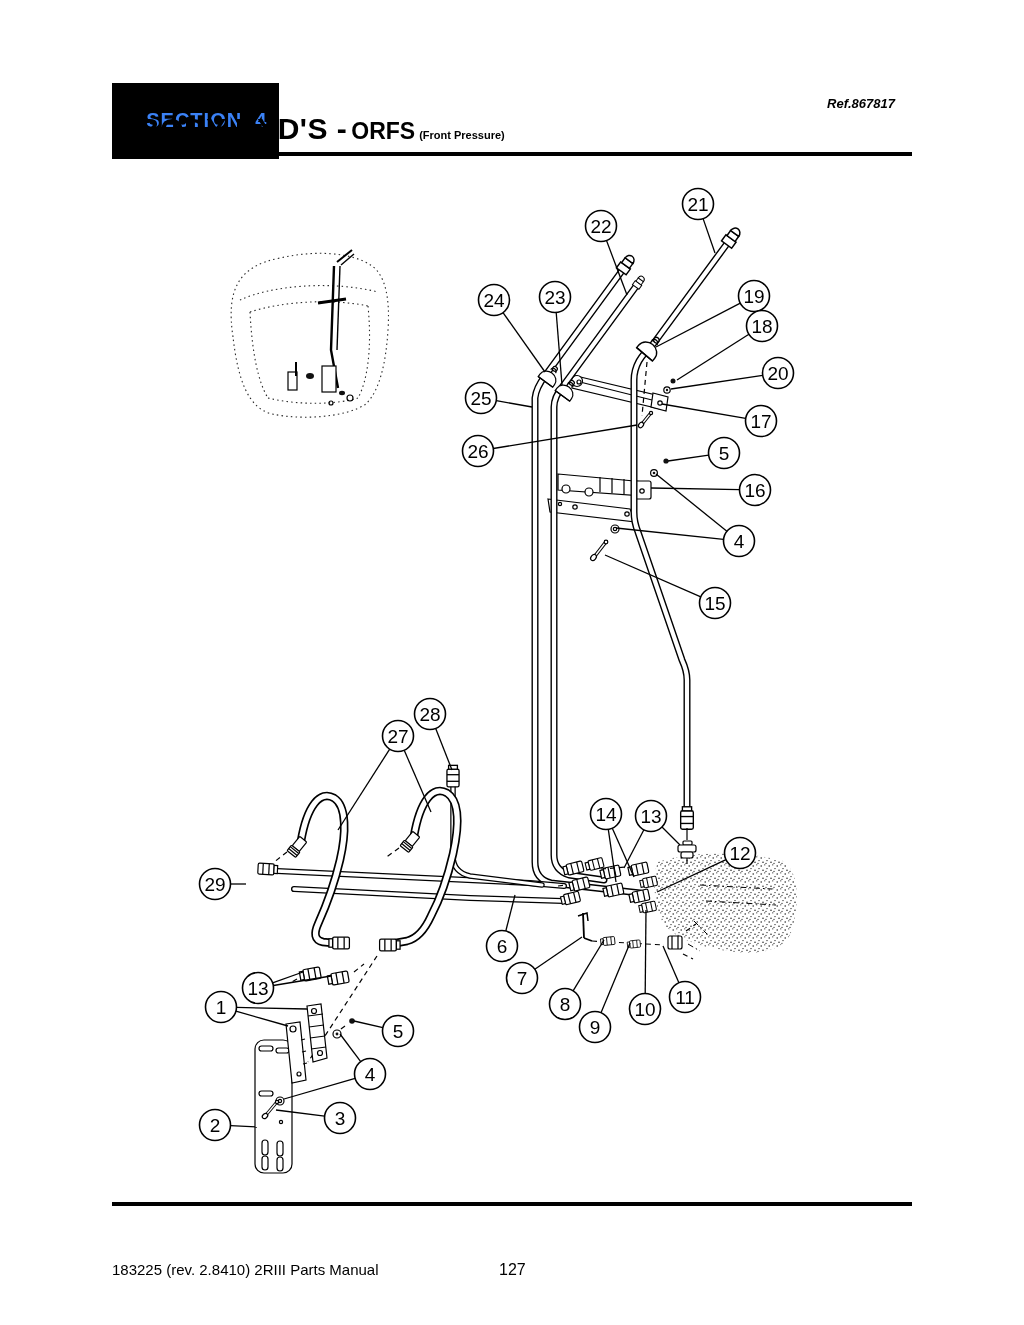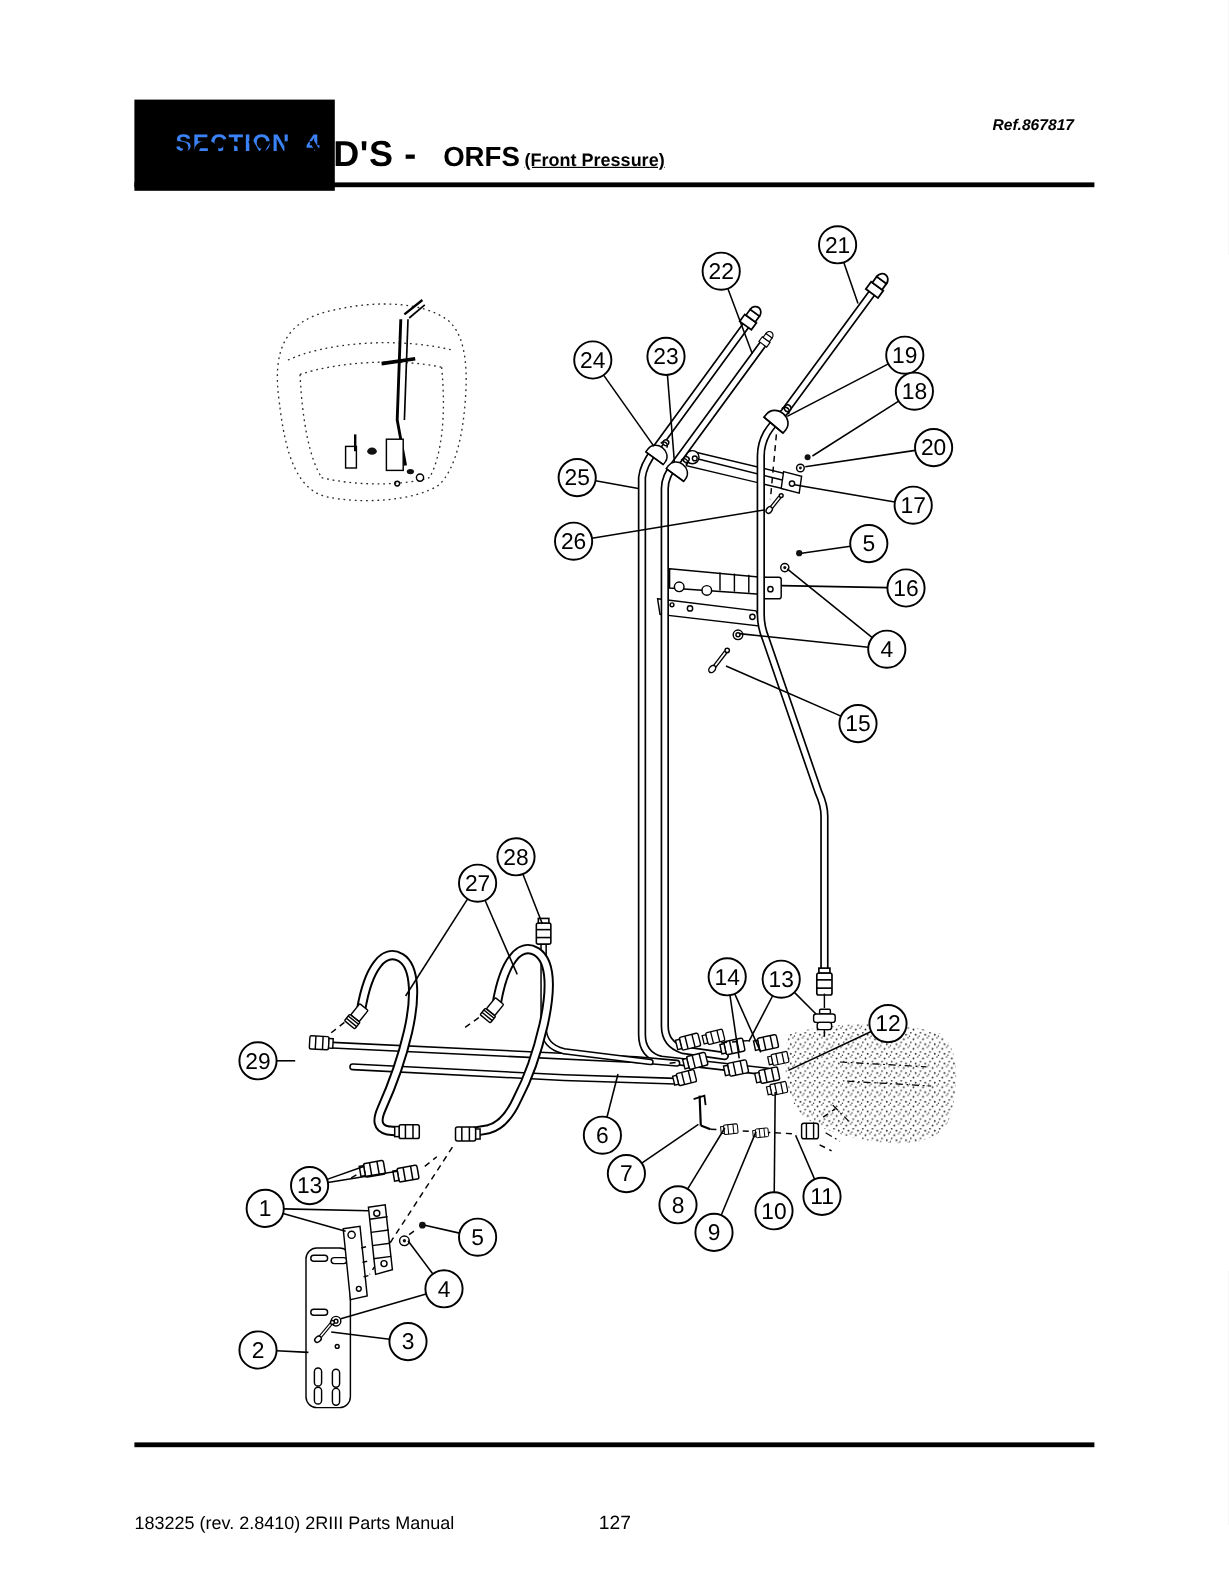--- a/index.html
+++ b/index.html
@@ -2,22 +2,22 @@
 <html><head>
 <meta charset="utf-8">
 <style>
   html,body{margin:0;padding:0;background:#e8e8e8;}
   .page{position:relative;width:1024px;height:1325px;background:#ffffff;margin:0 auto;
         font-family:"Liberation Sans",sans-serif;color:#000;overflow:hidden;}
   .badge{position:absolute;left:112px;top:83px;background:#000;color:#3b82f6;
          font-size:20px;font-weight:bold;padding:3px 12px 4px 8px;white-space:pre;letter-spacing:1px;}
   .title-row{position:absolute;left:112px;top:112px;white-space:nowrap;}
   .title-main{font-size:30px;font-weight:bold;letter-spacing:0.5px;margin-left:26px;}
-  .title-orfs{font-size:23px;font-weight:bold;margin-left:22px;}
-  .title-note{font-size:15px;font-weight:bold;margin-left:4px;text-decoration:underline;}
+  .title-orfs{font-size:23px;font-weight:bold;margin-left:4px;}
+  .title-note{font-size:11px;font-weight:bold;margin-left:4px;}
   .ref-text{position:absolute;right:129px;top:96px;font-size:13px;font-style:italic;font-weight:bold;}
   .rule{position:absolute;left:112px;width:800px;height:4px;background:#000;}
   .rule.top{top:152px;}
   .rule.bottom{top:1202px;}
   .footer-doc{position:absolute;left:112px;top:1261px;font-size:15px;}
   .footer-page{position:absolute;left:499px;top:1261px;font-size:16px;}
   svg.diagram{position:absolute;left:0;top:0;}
   
   .ln{stroke:#000;fill:none;stroke-width:1.2;}
   .w{fill:#fff;stroke:#000;stroke-width:1.2;}

